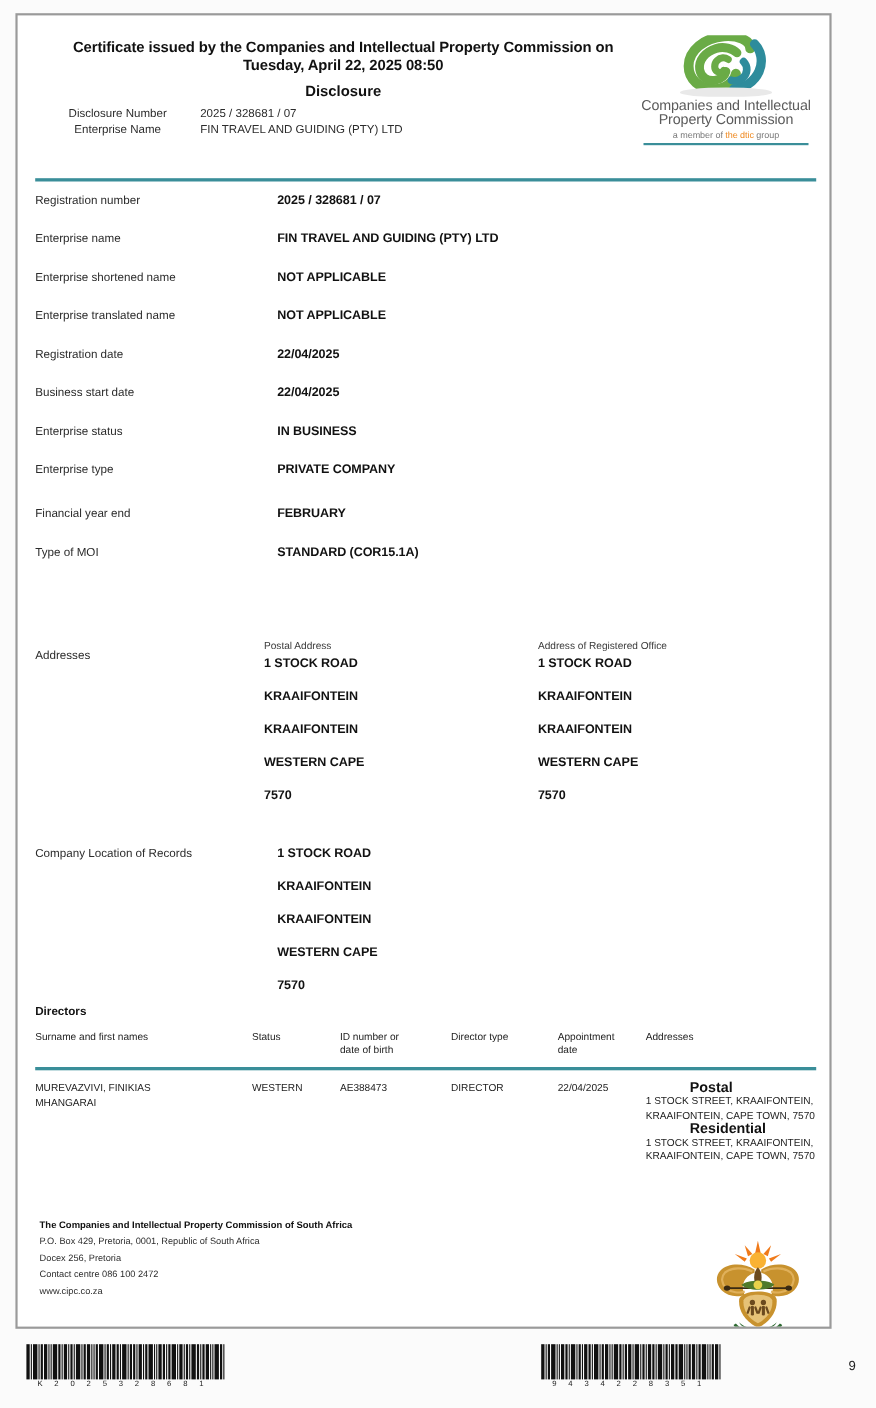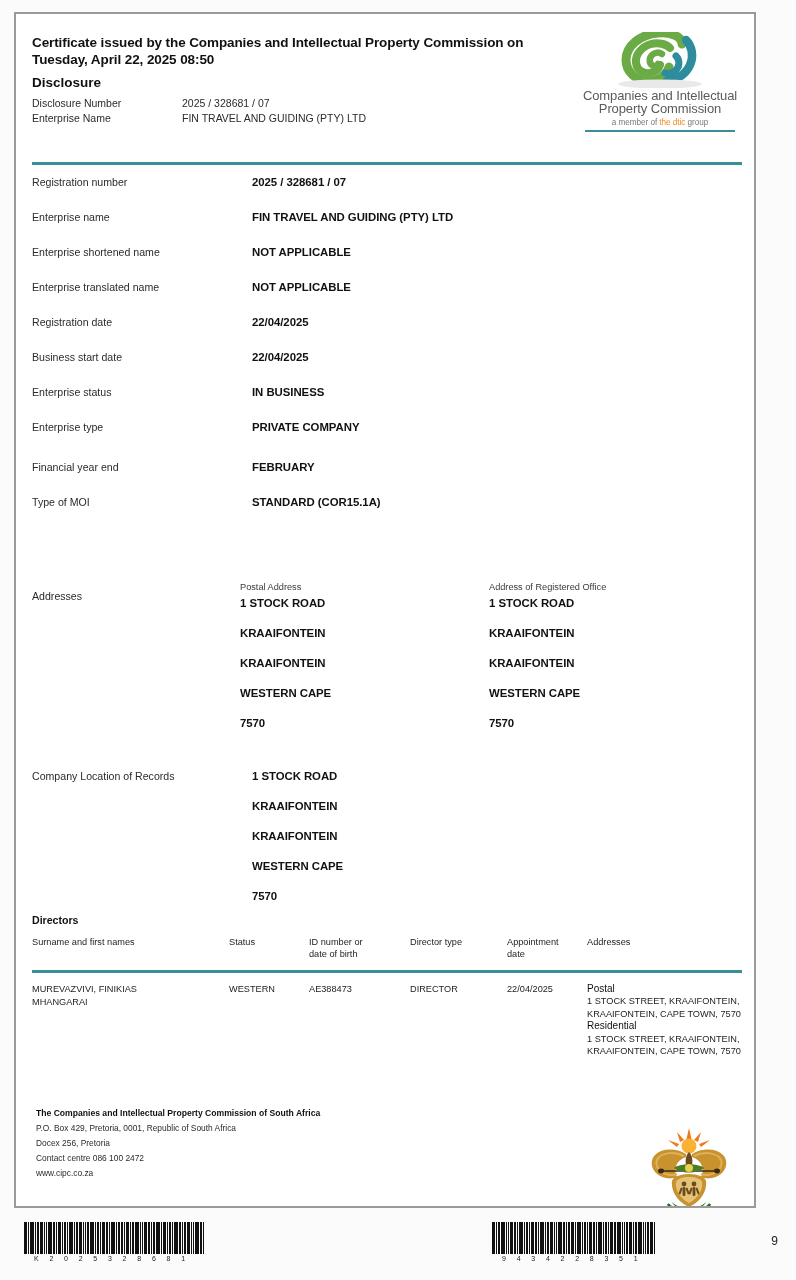--- a/index.html
+++ b/index.html
@@ -40,20 +40,21 @@
     left: 0; top: 0; right: 0; bottom: 0;
     padding: 0;
   }
 
   
   .hdr {
     position: absolute;
     left: 16px;
     top: 20px;
     width: 560px;
+    text-align: center;
   }
   .hdr-title {
     font-size: 13.5px;
     font-weight: bold;
     line-height: 17px;
     letter-spacing: -0.1px;
     color: #111;
   }
   .hdr-sub {
     font-size: 13.5px;
@@ -248,23 +249,24 @@
   }
   .dir-row .dc {
     position: absolute;
     top: 0;
     font-size: 9.2px;
     color: #1d1d1d;
     line-height: 12.5px;
   }
   .dir-row .dc.name { line-height: 13px; }
   .addr-sub-head {
-    font-weight: normal;
-    font-size: 10px;
+    font-weight: bold;
+    font-size: 13px;
     color: #111;
+    margin-left: 40px;
   }
   .addr-sub-line { font-size: 9.2px; color: #1d1d1d; line-height: 12.5px; }
 
   
   .col-name { left: 0; width: 180px; }
   .col-status { left: 197px; width: 70px; }
   .col-id { left: 277px; width: 105px; }
   .col-type { left: 378px; width: 95px; }
   .col-appt { left: 475px; width: 78px; }
   .col-addr { left: 555px; width: 185px; }

